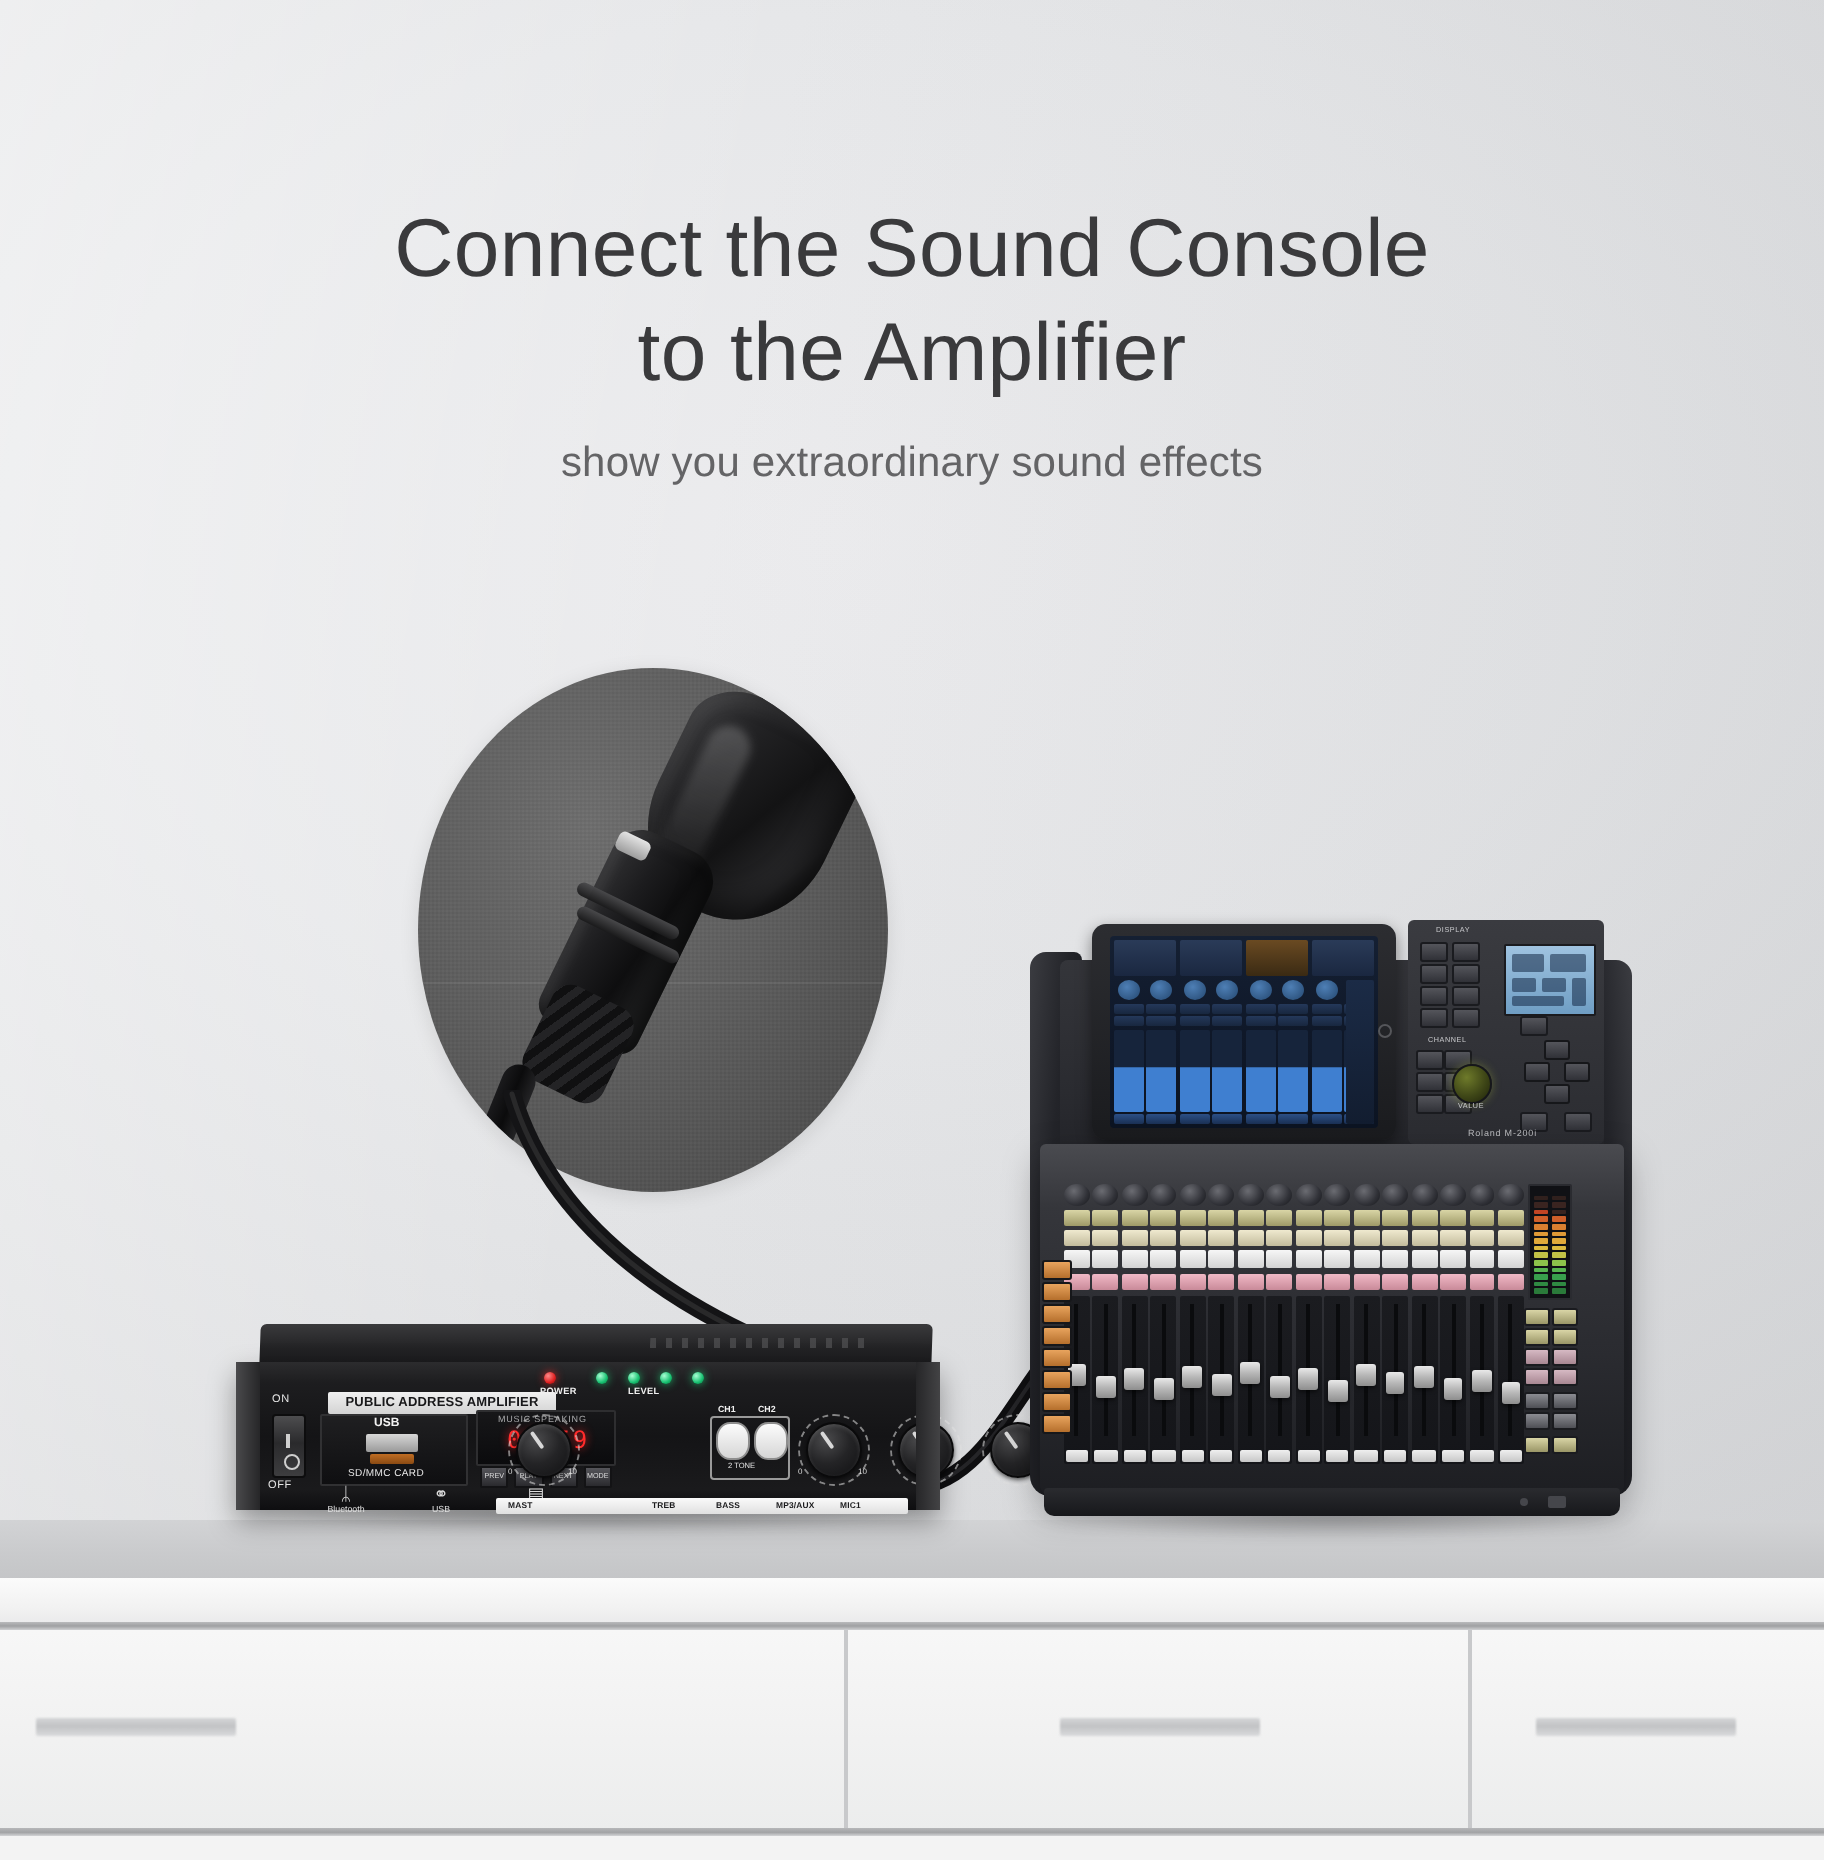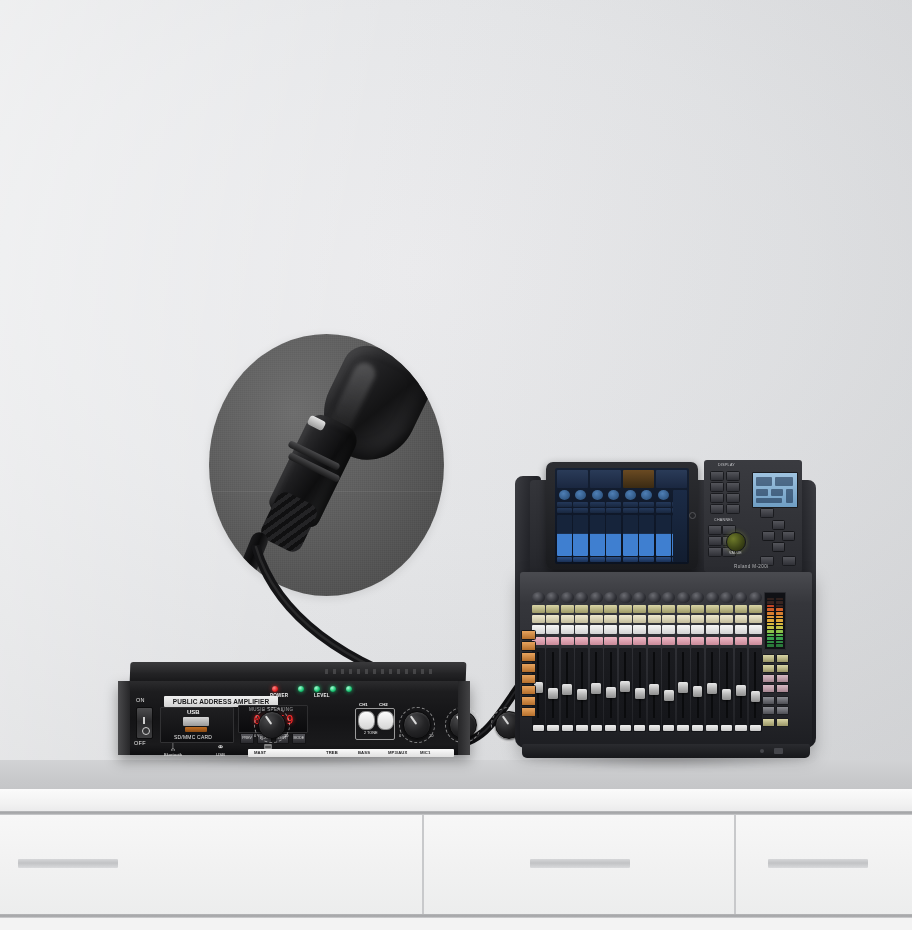--- a/index.html
+++ b/index.html
@@ -419,20 +419,25 @@
     <div class="panel" style="left:424px;width:312px;">
       <div class="handle" style="left:106px;top:44px;width:100px;"></div>
     </div>
     <div class="panel" style="left:736px;width:176px;">
       <div class="handle" style="left:32px;top:44px;width:100px;"></div>
     </div>
   </div>
   <div class="cab-bottomline"></div>
   <div class="cab-foot"></div>
 
+  <div class="headings">
+    <div class="title">Connect the Sound Console</div>
+    <div class="title">to the Amplifier</div>
+    <div class="subtitle">show you extraordinary sound effects</div>
+  </div>
 
   <div class="mic-circle">
     <div class="mic-noise"></div>
     <div class="mic-seam"></div>
     <div class="mic-body"></div>
     <div class="mic-body-hl"></div>
     <div class="xlr"></div>
     <div class="xlr-ring" style="top:118px;"></div>
     <div class="xlr-ring" style="top:130px;"></div>
     <div class="xlr-latch"></div>

